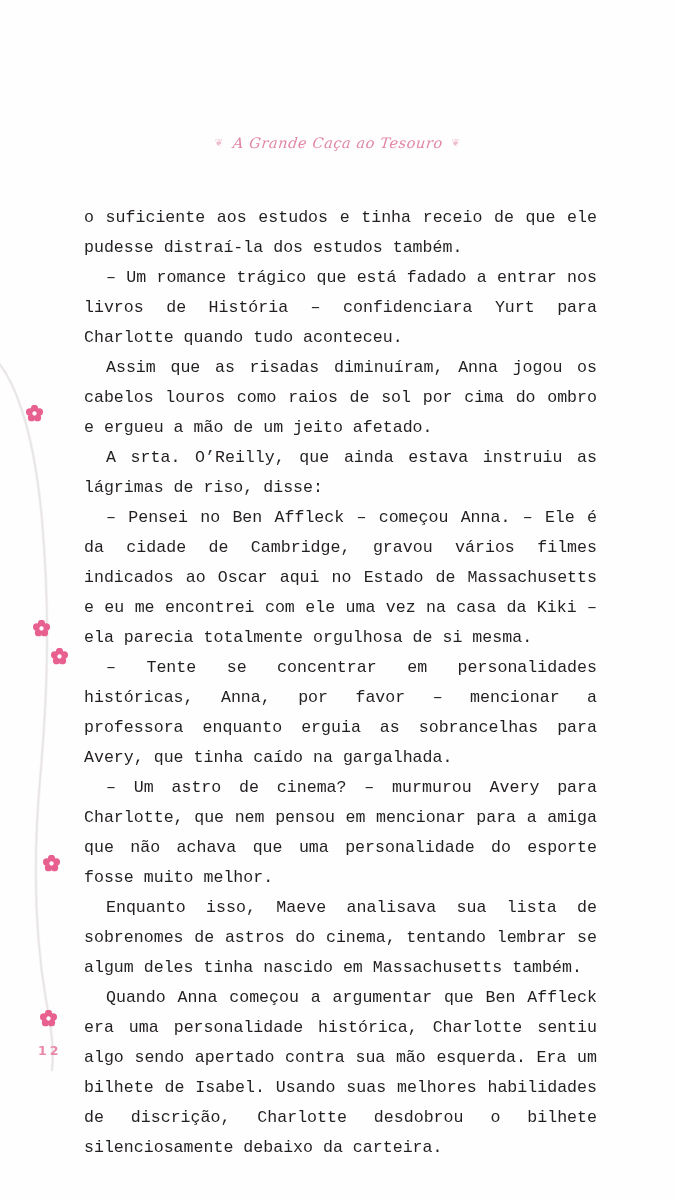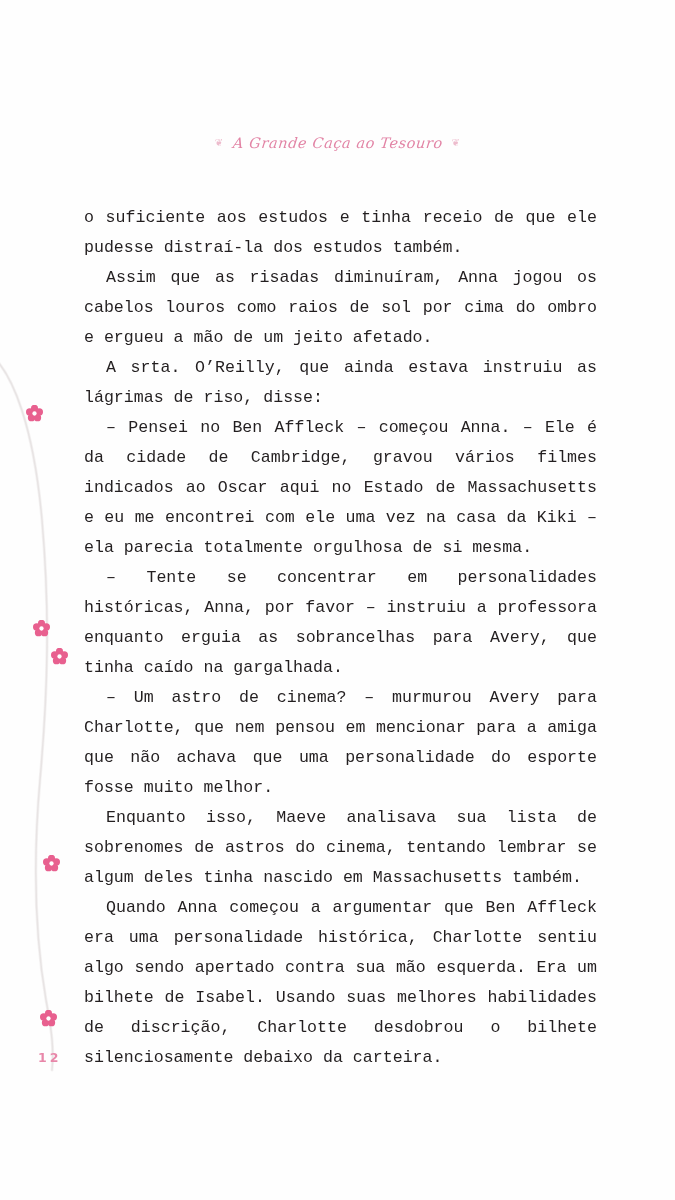--- a/index.html
+++ b/index.html
@@ -86,21 +86,20 @@
   
   .folio {
     position: absolute;
     left: 38px;
     top: 1043px;
     font-family: "DejaVu Sans", sans-serif;
     font-size: 12.5px;
     letter-spacing: 3px;
     color: #e887a9;
     font-weight: 700;
-    margin-top: 7px;
   }
 </style>
 </head>
 <body>
 
 <div id="page">
 
   <svg id="vine" viewBox="0 0 120 1200" preserveAspectRatio="none" aria-hidden="true">
     <path d="M -12 352 C 14 372, 34 430, 42 520
              C 50 612, 48 690, 40 780
@@ -111,24 +110,25 @@
              C 33 860, 34 930, 46 1000
              C 52 1032, 54 1050, 52 1070" fill="none" stroke="#efebeb" stroke-width="3" stroke-linecap="round" opacity="0.6"></path>
   </svg>
 
   <div class="running-head">
     <span class="rh-orn">❦</span><span class="rh-title">A Grande Caça ao Tesouro</span><span class="rh-orn">❦</span>
   </div>
 
   <div class="textblock">
     <p class="para no-indent">o suficiente aos estudos e tinha receio de que ele pudesse distraí-la dos estudos também.</p>
+    <p class="para">– Um romance trágico que está fadado a entrar nos livros de História – confidenciara Yurt para Charlotte quando tudo aconteceu.</p>
     <p class="para">Assim que as risadas diminuíram, Anna jogou os cabelos louros como raios de sol por cima do ombro e ergueu a mão de um jeito afetado.</p>
     <p class="para">A srta. O’Reilly, que ainda estava instruiu as lágrimas de riso, disse:</p>
     <p class="para">– Pensei no Ben Affleck – começou Anna. – Ele é da cidade de Cambridge, gravou vários filmes indicados ao Oscar aqui no Estado de Massachusetts e eu me encontrei com ele uma vez na casa da Kiki – ela parecia totalmente orgulhosa de si mesma.</p>
-    <p class="para">– Tente se concentrar em personalidades históricas, Anna, por favor – instruiu a professora enquanto erguia as sobrancelhas para Avery, que tinha caído na gargalhada.</p>
+    <p class="para">– Tente se concentrar em personalidades históricas, Anna, por favor – mencionar a professora enquanto erguia as sobrancelhas para Avery, que tinha caído na gargalhada.</p>
     <p class="para">– Um astro de cinema? – murmurou Avery para Charlotte, que nem pensou em mencionar para a amiga que não achava que uma personalidade do esporte fosse muito melhor.</p>
     <p class="para">Enquanto isso, Maeve analisava sua lista de sobrenomes de astros do cinema, tentando lembrar se algum deles tinha nascido em Massachusetts também.</p>
     <p class="para">Quando Anna começou a argumentar que Ben Affleck era uma personalidade histórica, Charlotte sentiu algo sendo apertado contra sua mão esquerda. Era um bilhete de Isabel. Usando suas melhores habilidades de discrição, Charlotte desdobrou o bilhete silenciosamente debaixo da carteira.</p>
   </div>
 
   <div id="flower-layer">
       <div class="flower" style="left: 26px; top: 405px;">
         <svg width="17" height="17" viewBox="0 0 17 17">
           <circle cx="8.50" cy="3.40" r="3.65" fill="#e8608f"></circle>
           <circle cx="13.35" cy="6.92" r="3.65" fill="#e8608f"></circle>

